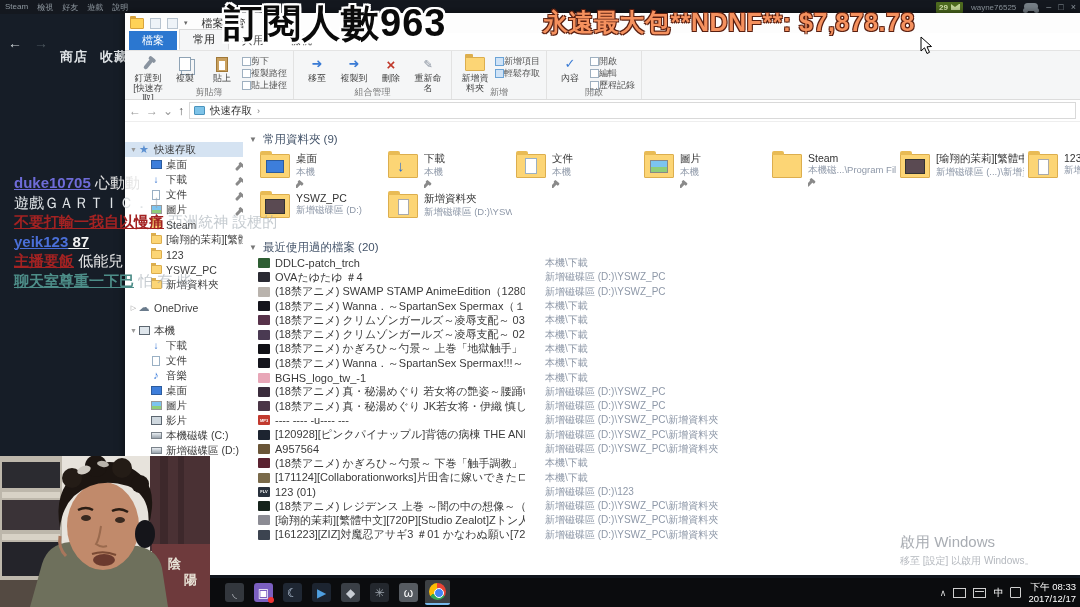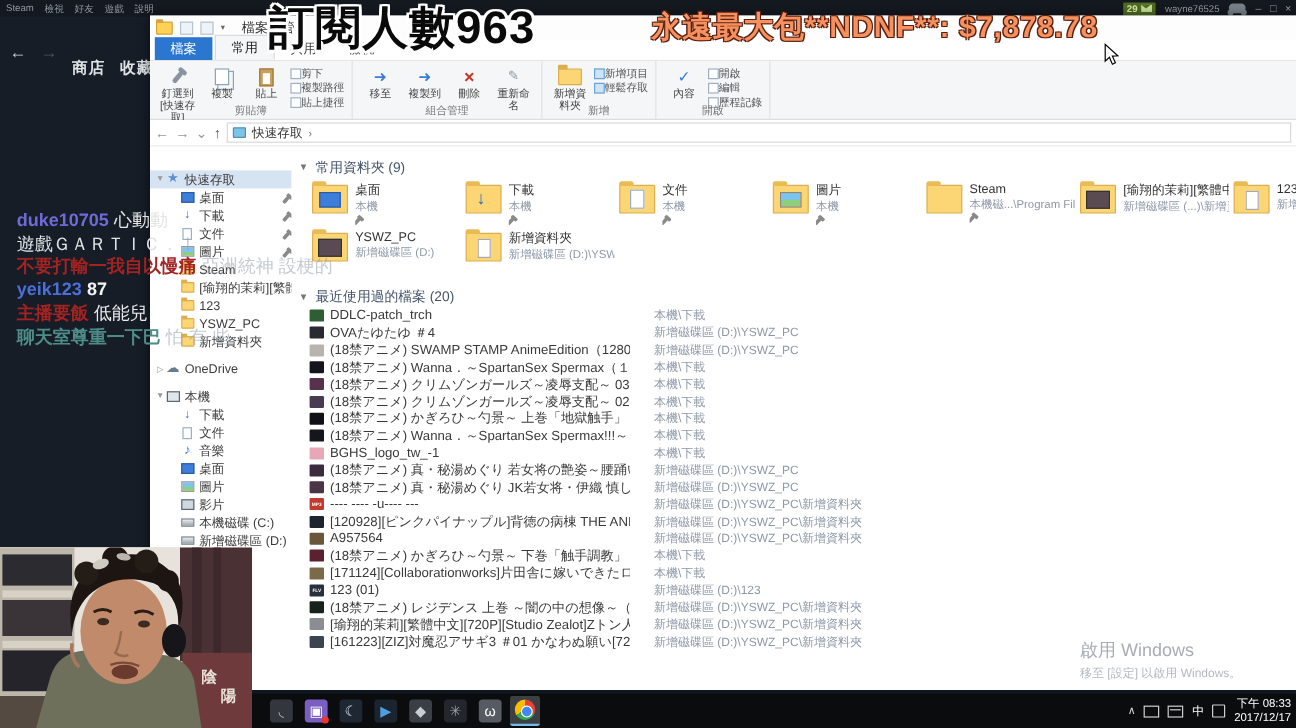--- a/index.html
+++ b/index.html
@@ -111,21 +111,21 @@
   .r-ic span{font-size:4px;color:#fff;font-weight:bold;letter-spacing:0;}
   .r-name{font-size:11px;color:#3a3a3a;white-space:nowrap;overflow:hidden;max-width:250px;}
   .r-path{position:absolute;left:287px;font-size:10px;color:#8e98a8;white-space:nowrap;}
   .watermark{position:absolute;left:775px;top:520px;color:#a9adb3;z-index:3;}
   .wm1{font-size:15px;}
   .wm2{font-size:10px;margin-top:2px;color:#b4b8be;}
 
   
   .chat{position:absolute;left:14px;top:174px;z-index:5;width:400px;}
   .chat-line{height:19.5px;font-size:15px;white-space:nowrap;}
-  .chat-line .bold{font-weight:bold;}
+  .chat-line .bold{font-weight:bold;text-decoration:underline;}
   .chat-line .faint{color:rgba(150,160,170,0.55);}
 
   
   .ov-sub{position:absolute;left:224px;top:-2px;z-index:6;font-size:38px;font-weight:900;color:#0a0a0a;letter-spacing:1px;
     text-shadow:-2px -2px 0 #fff,2px -2px 0 #fff,-2px 2px 0 #fff,2px 2px 0 #fff,0 -2px 0 #fff,0 2px 0 #fff,-2px 0 0 #fff,2px 0 0 #fff;}
   .ov-don{position:absolute;left:543px;top:6px;z-index:6;font-size:25px;font-weight:800;color:#f5915e;letter-spacing:0.5px;
     text-shadow:-1px -1px 0 #5a1f10,1px -1px 0 #5a1f10,-1px 1px 0 #5a1f10,1px 1px 0 #5a1f10;}
 
   
   .webcam{position:absolute;left:0;top:456px;width:210px;height:151px;z-index:8;overflow:hidden;background:#e9e6e0;}

